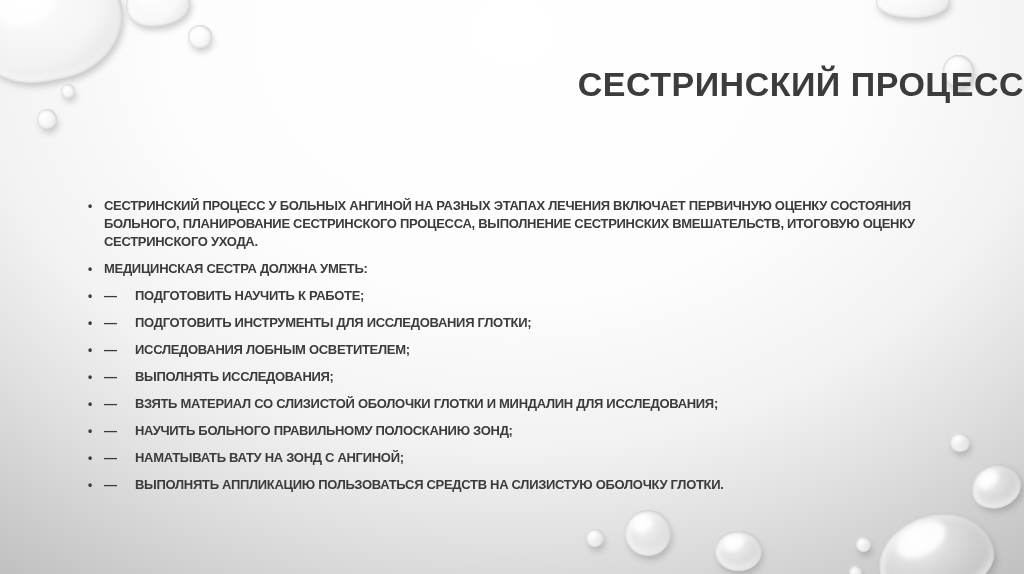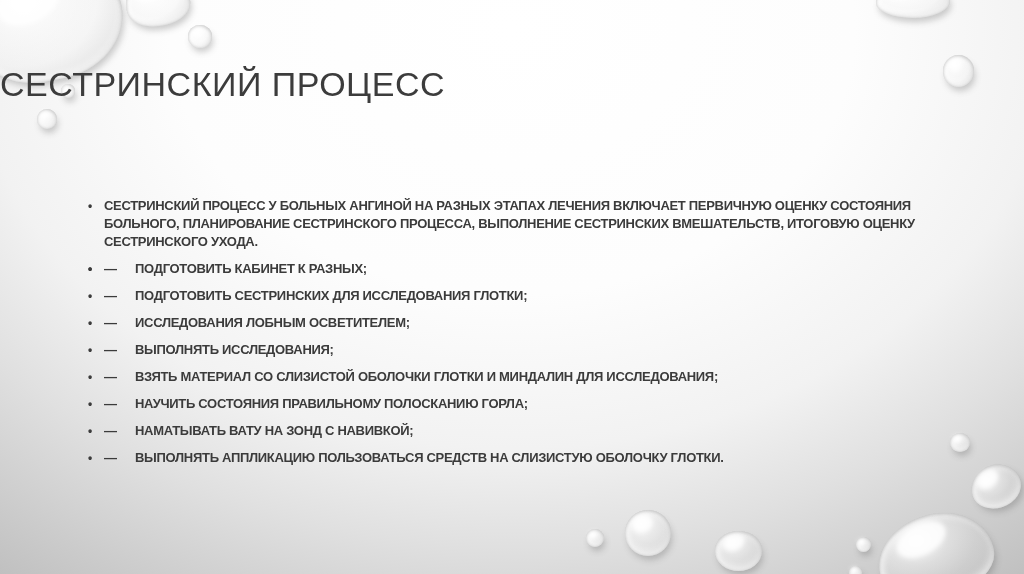--- a/index.html
+++ b/index.html
@@ -12,23 +12,23 @@
       #ffffff 0%, #fdfdfd 38%, #f2f2f2 60%, #e0e0e0 74%,
       #cccccc 88%, #bbbbbb 100%);
     font-family: "Liberation Sans", "DejaVu Sans", sans-serif;
   }
 
   
   .title {
     position: absolute;
     top: 42px;
     left: 0; right: 0;
-    text-align: left;
+    text-align: right;
     font-size: 34px;
-    font-weight: 400;
+    font-weight: 700;
     letter-spacing: 0.5px;
     color: #3c3c3c;
   }
 
   
   .content {
     position: absolute;
     left: 88px;
     top: 197px;
     width: 860px;
@@ -127,49 +127,49 @@
   <h1 class="title">СЕСТРИНСКИЙ ПРОЦЕСС</h1>
 
   <div class="content">
     <ul class="bullets">
 
       <li>
         <span class="marker">•</span><span>СЕСТРИНСКИЙ ПРОЦЕСС У БОЛЬНЫХ АНГИНОЙ НА РАЗНЫХ ЭТАПАХ ЛЕЧЕНИЯ ВКЛЮЧАЕТ ПЕРВИЧНУЮ ОЦЕНКУ СОСТОЯНИЯ БОЛЬНОГО, ПЛАНИРОВАНИЕ СЕСТРИНСКОГО ПРОЦЕССА, ВЫПОЛНЕНИЕ СЕСТРИНСКИХ ВМЕШАТЕЛЬСТВ, ИТОГОВУЮ ОЦЕНКУ СЕСТРИНСКОГО УХОДА.</span>
       </li>
 
       <li>
-        <span class="marker">•</span>
+        <span class="marker">•</span><span>МЕДИЦИНСКАЯ СЕСТРА ДОЛЖНА УМЕТЬ:</span>
       </li>
 
       <li>
-        <span class="marker">•</span><span class="dash">—</span><span>ПОДГОТОВИТЬ КАБИНЕТ К РАЗНЫХ;</span>
+        <span class="marker">•</span><span class="dash">—</span><span>ПОДГОТОВИТЬ НАУЧИТЬ К РАБОТЕ;</span>
       </li>
 
       <li>
-        <span class="marker">•</span><span class="dash">—</span><span>ПОДГОТОВИТЬ СЕСТРИНСКИХ ДЛЯ ИССЛЕДОВАНИЯ ГЛОТКИ;</span>
+        <span class="marker">•</span><span class="dash">—</span><span>ПОДГОТОВИТЬ ИНСТРУМЕНТЫ ДЛЯ ИССЛЕДОВАНИЯ ГЛОТКИ;</span>
       </li>
 
       <li>
         <span class="marker">•</span><span class="dash">—</span><span>ИССЛЕДОВАНИЯ ЛОБНЫМ ОСВЕТИТЕЛЕМ;</span>
       </li>
 
       <li>
         <span class="marker">•</span><span class="dash">—</span><span>ВЫПОЛНЯТЬ ИССЛЕДОВАНИЯ;</span>
       </li>
 
       <li>
         <span class="marker">•</span><span class="dash">—</span><span>ВЗЯТЬ МАТЕРИАЛ СО СЛИЗИСТОЙ ОБОЛОЧКИ ГЛОТКИ И МИНДАЛИН ДЛЯ ИССЛЕДОВАНИЯ;</span>
       </li>
 
       <li>
-        <span class="marker">•</span><span class="dash">—</span><span>НАУЧИТЬ СОСТОЯНИЯ ПРАВИЛЬНОМУ ПОЛОСКАНИЮ ГОРЛА;</span>
+        <span class="marker">•</span><span class="dash">—</span><span>НАУЧИТЬ БОЛЬНОГО ПРАВИЛЬНОМУ ПОЛОСКАНИЮ ЗОНД;</span>
       </li>
 
       <li>
-        <span class="marker">•</span><span class="dash">—</span><span>НАМАТЫВАТЬ ВАТУ НА ЗОНД С НАВИВКОЙ;</span>
+        <span class="marker">•</span><span class="dash">—</span><span>НАМАТЫВАТЬ ВАТУ НА ЗОНД С АНГИНОЙ;</span>
       </li>
 
       <li>
         <span class="marker">•</span><span class="dash">—</span><span>ВЫПОЛНЯТЬ АППЛИКАЦИЮ ПОЛЬЗОВАТЬСЯ СРЕДСТВ НА СЛИЗИСТУЮ ОБОЛОЧКУ ГЛОТКИ.</span>
       </li>
 
     </ul>
   </div>
 </div>
 

